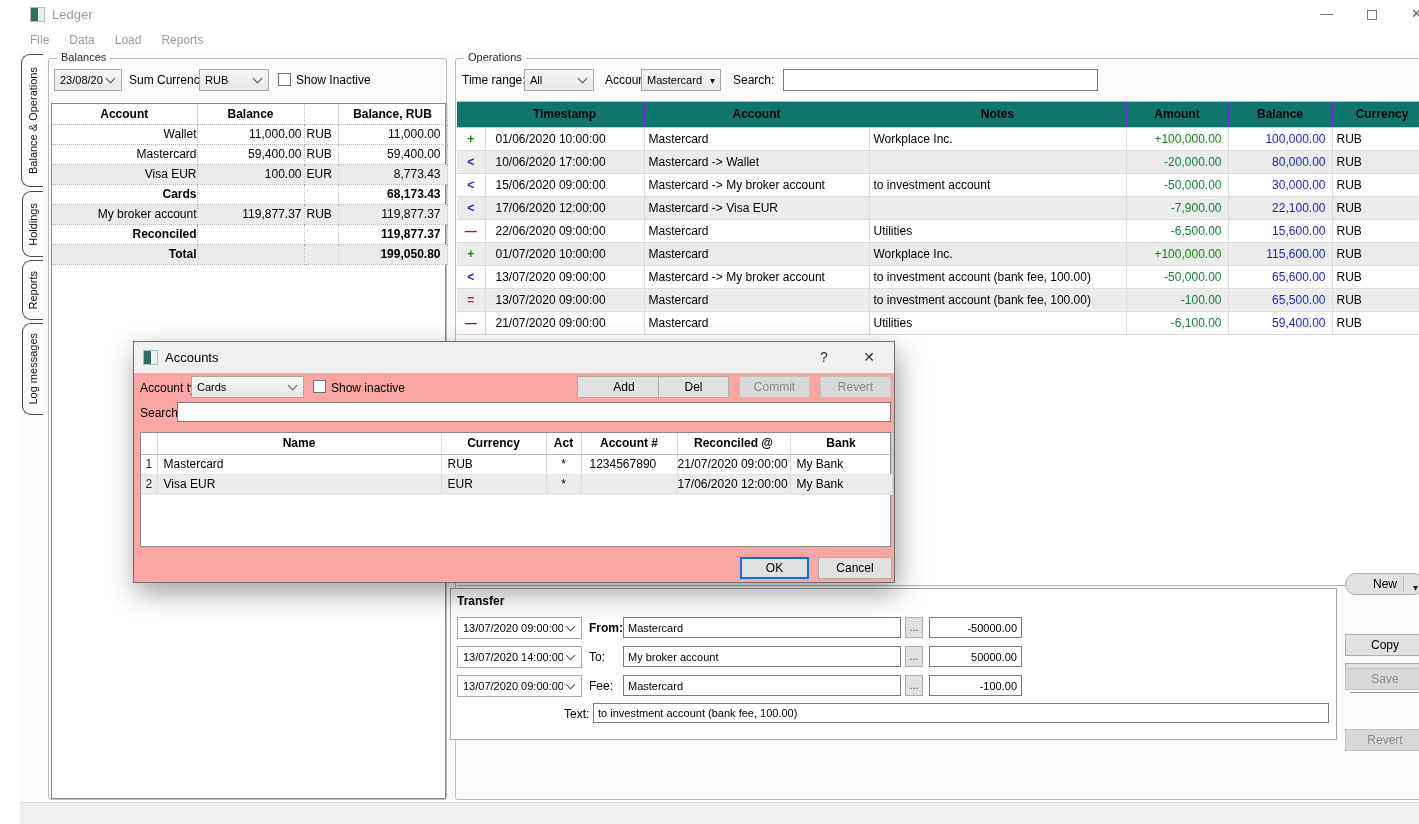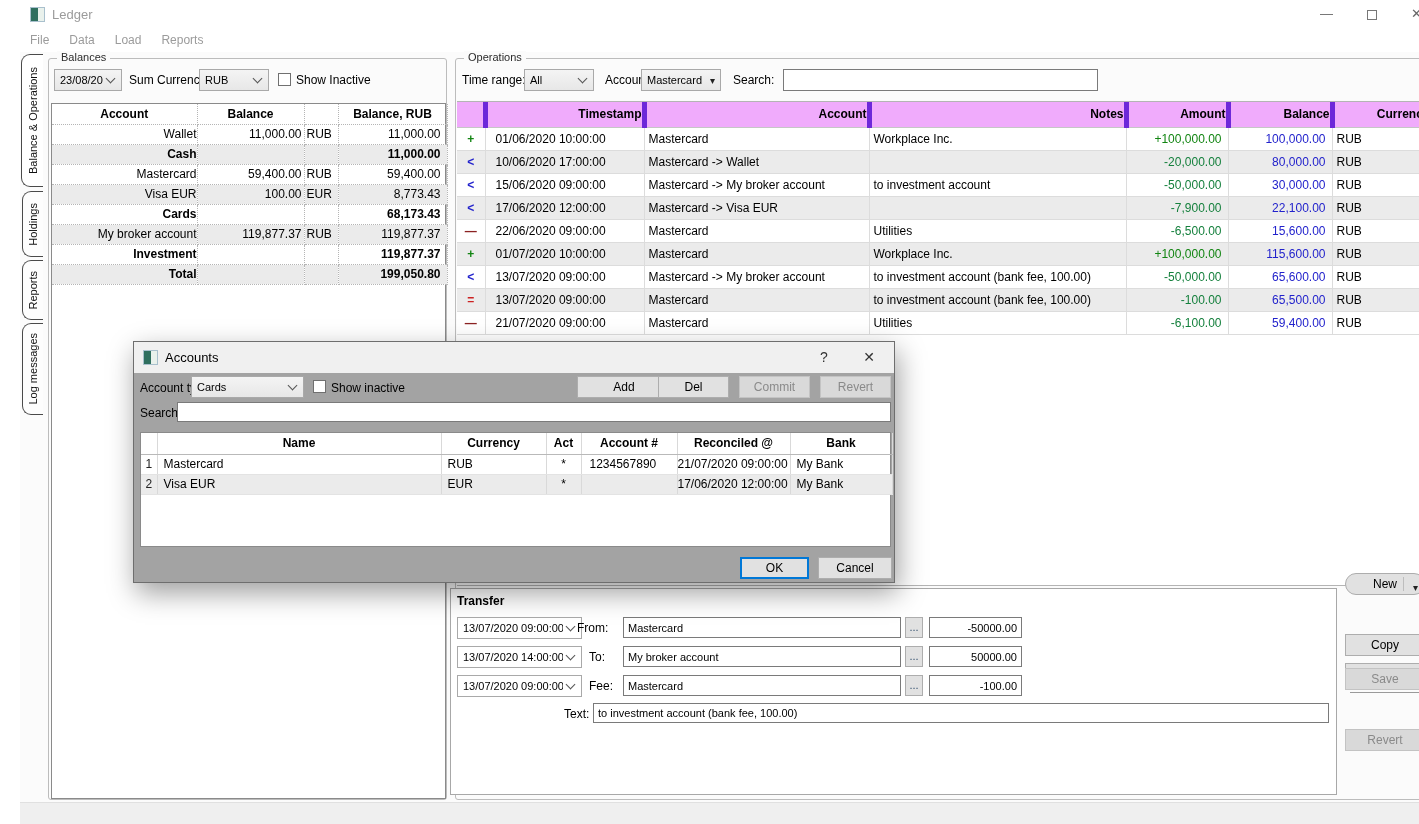--- a/index.html
+++ b/index.html
@@ -62,52 +62,52 @@
   #balances-table td { height:20px; border-right:1px dotted #b5b5b5; border-bottom:1px dotted #b5b5b5; }
   #balances-table tr.alt td { background:#ebebeb; }
   #balances-table tr.boldrow td { font-weight:bold; }
   .c-acc { text-align:right; padding-left:4px; }
   .c-bal { text-align:right; padding-right:2px; }
   .c-cur { text-align:left; padding-left:2px; }
   .c-rub { text-align:right; padding-right:6px; }
 
   #ops-table-wrap { position:absolute; left:1px; top:42px; width:975px; height:485px; background:#fff;
                     border-top:1px solid #b4b4b4; border-bottom:1px solid #b4b4b4; }
-  #ops-table th { font-weight:bold; height:25px; border-right:5px solid #6d28d9; border-bottom:1px solid #c6c6c6; background:#f0abfc;text-align:right; }
+  #ops-table th { font-weight:bold; height:25px; border-right:1px solid #6d28d9; border-bottom:1px solid #c6c6c6; background:#0f766e; }
   #ops-table td { height:23px; border-right:1px solid #dcdcdc; border-bottom:1px solid #dcdcdc; }
   #ops-table tr.alt td { background:#ebebeb; }
   .o-op  { text-align:center; font-weight:bold; }
   .o-ts  { text-align:left; padding-left:10px; }
   .o-acc { text-align:left; padding-left:4px; }
   .o-not { text-align:left; padding-left:4px; }
   .o-amt { text-align:right; padding-right:6px; }
   .o-bal { text-align:right; padding-right:6px; color:#2222cc; }
   .o-cur { text-align:left; padding-left:4px; }
   .pos { color:#128512; } .neg { color:#15803d; }
   .op-pos { color:#128512; } .op-tr { color:#2222cc; } .op-neg { color:#8b2222; } .op-fee { color:#cc2222; }
 
   
-  #transfer-panel { position:absolute; left:430px; top:588px; width:887px; height:207px; background:#fff;
+  #transfer-panel { position:absolute; left:430px; top:588px; width:887px; height:152px; background:#fff;
                     border:1px solid #a8a8a8; z-index:3; }
   .transfer-title { position:absolute; left:6px; top:5px; font-weight:bold; font-size:12px; }
   .dots-btn { position:absolute; width:18px; height:21px; background:#e1e1e1; border:1px solid #adadad;
               font-size:11px; text-align:center; line-height:18px; color:#33506e; }
   .amt-in { text-align:right; }
 
   
   .act-btn { left:1325px; width:80px; }
   .new-sep { position:absolute; right:20px; top:3px; bottom:3px; width:1px; background:#bdbdbd; }
   .new-tri { position:absolute; right:6px; top:4px; font-size:10px; color:#222; }
   .hsep { position:absolute; left:1330px; top:692px; width:70px; height:1px; background:#9a9a9a; }
 
   
   .bottom-strip { position:absolute; left:0; top:802px; width:1419px; height:22px; background:#efefef; border-top:1px solid #e0e0e0; }
 
   
-  #accounts-dialog { position:absolute; left:113px; top:341px; width:762px; height:242px; background:#a3a3a3;
+  #accounts-dialog { position:absolute; left:113px; top:341px; width:762px; height:242px; background:#fca5a5;
                      border:1px solid #6e6e6e; box-shadow:3px 10px 26px rgba(0,0,0,.38); z-index:10; }
   .dlg-titlebar { position:absolute; left:0; top:0; width:100%; height:31px; background:#f0f0f0; }
   .dlg-icon { position:absolute; left:9px; top:8px; width:15px; height:15px; border:1px solid #a9c0cd;
               background:linear-gradient(90deg,#2f6f5f 0 55%, #e9f1ec 55% 100%); }
   .dlg-title { position:absolute; left:31px; top:8px; font-size:13px; color:#000; }
   .dlg-help { position:absolute; left:675px; top:7px; width:30px; text-align:center; font-size:14px; color:#333; }
   .dlg-close { position:absolute; left:718px; top:7px; width:34px; text-align:center; font-size:14px; color:#333; }
   #dlg-table-wrap { position:absolute; left:6px; top:90px; width:751px; height:115px; background:#fff; border:1px solid #8a8a8a; }
   #dlg-table th { font-weight:bold; height:21px; border-right:1px solid #d9d9d9; border-bottom:1px solid #b9b9b9; }
   #dlg-table td { height:20px; border-right:1px solid #d9d9d9; border-bottom:1px solid #e3e3e3; }
@@ -183,26 +183,20 @@
           <th>Balance</th>
           <th></th>
           <th>Balance, RUB</th>
         </tr>
         <tr>
           <td class="c-acc">Wallet</td>
           <td class="c-bal">11,000.00</td>
           <td class="c-cur">RUB</td>
           <td class="c-rub">11,000.00</td>
         </tr>
-        <tr class="alt boldrow">
-          <td class="c-acc">Cash</td>
-          <td class="c-bal"></td>
-          <td class="c-cur"></td>
-          <td class="c-rub">11,000.00</td>
-        </tr>
         <tr>
           <td class="c-acc">Mastercard</td>
           <td class="c-bal">59,400.00</td>
           <td class="c-cur">RUB</td>
           <td class="c-rub">59,400.00</td>
         </tr>
         <tr class="alt">
           <td class="c-acc">Visa EUR</td>
           <td class="c-bal">100.00</td>
           <td class="c-cur">EUR</td>
@@ -214,21 +208,21 @@
           <td class="c-cur"></td>
           <td class="c-rub">68,173.43</td>
         </tr>
         <tr class="alt">
           <td class="c-acc">My broker account</td>
           <td class="c-bal">119,877.37</td>
           <td class="c-cur">RUB</td>
           <td class="c-rub">119,877.37</td>
         </tr>
         <tr class="boldrow">
-          <td class="c-acc">Investment</td>
+          <td class="c-acc">Reconciled</td>
           <td class="c-bal"></td>
           <td class="c-cur"></td>
           <td class="c-rub">119,877.37</td>
         </tr>
         <tr class="alt boldrow">
           <td class="c-acc">Total</td>
           <td class="c-bal"></td>
           <td class="c-cur"></td>
           <td class="c-rub">199,050.80</td>
         </tr>
@@ -360,21 +354,21 @@
     </div>
   </div>
 
   <div id="transfer-panel">
     <div class="transfer-title">Transfer</div>
 
     <div class="combo combo-white" style="left:6px; top:28px; width:125px;">
       <span class="txt">13/07/2020 09:00:00</span>
       <span class="chev"></span>
     </div>
-    <span class="lbl" style="left:126px; top:32px;">From:</span>
+    <span class="lbl" style="left:138px; top:32px;font-weight:bold;">From:</span>
     <input class="tbox" style="left: 172px; top: 28px; width: 278px; height: 21px;" value="Mastercard">
     <div class="dots-btn" style="left:454px; top:28px;">...</div>
     <input class="tbox amt-in" style="left: 478px; top: 28px; width: 93px; height: 21px;" value="-50000.00">
 
     <div class="combo combo-white" style="left:6px; top:57px; width:125px;">
       <span class="txt">13/07/2020 14:00:00</span>
       <span class="chev"></span>
     </div>
     <span class="lbl" style="left:138px; top:61px;">To:</span>
     <input class="tbox" style="left: 172px; top: 57px; width: 278px; height: 21px;" value="My broker account">

